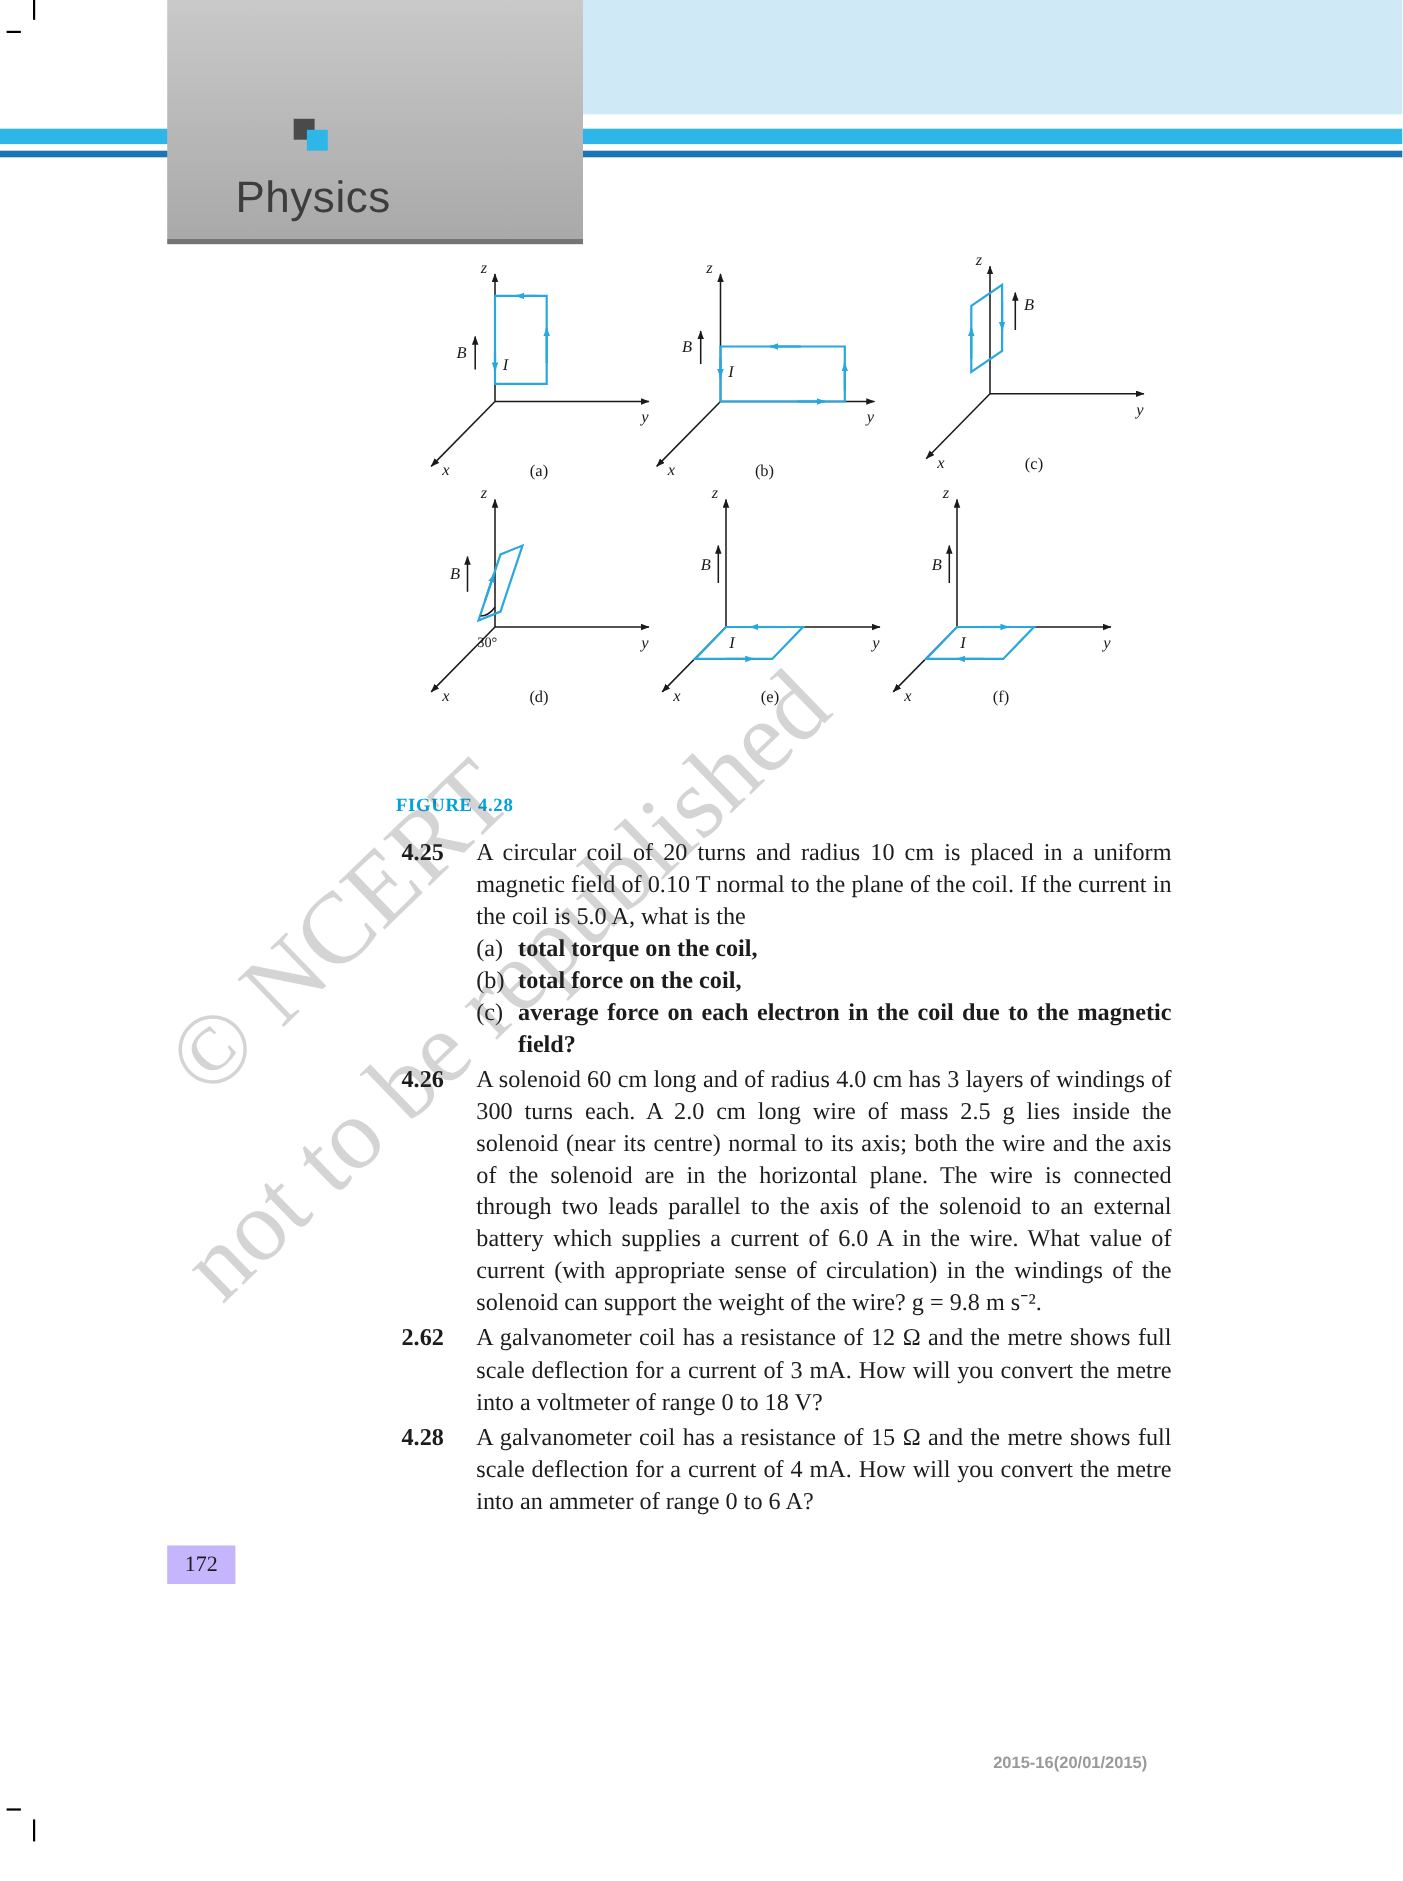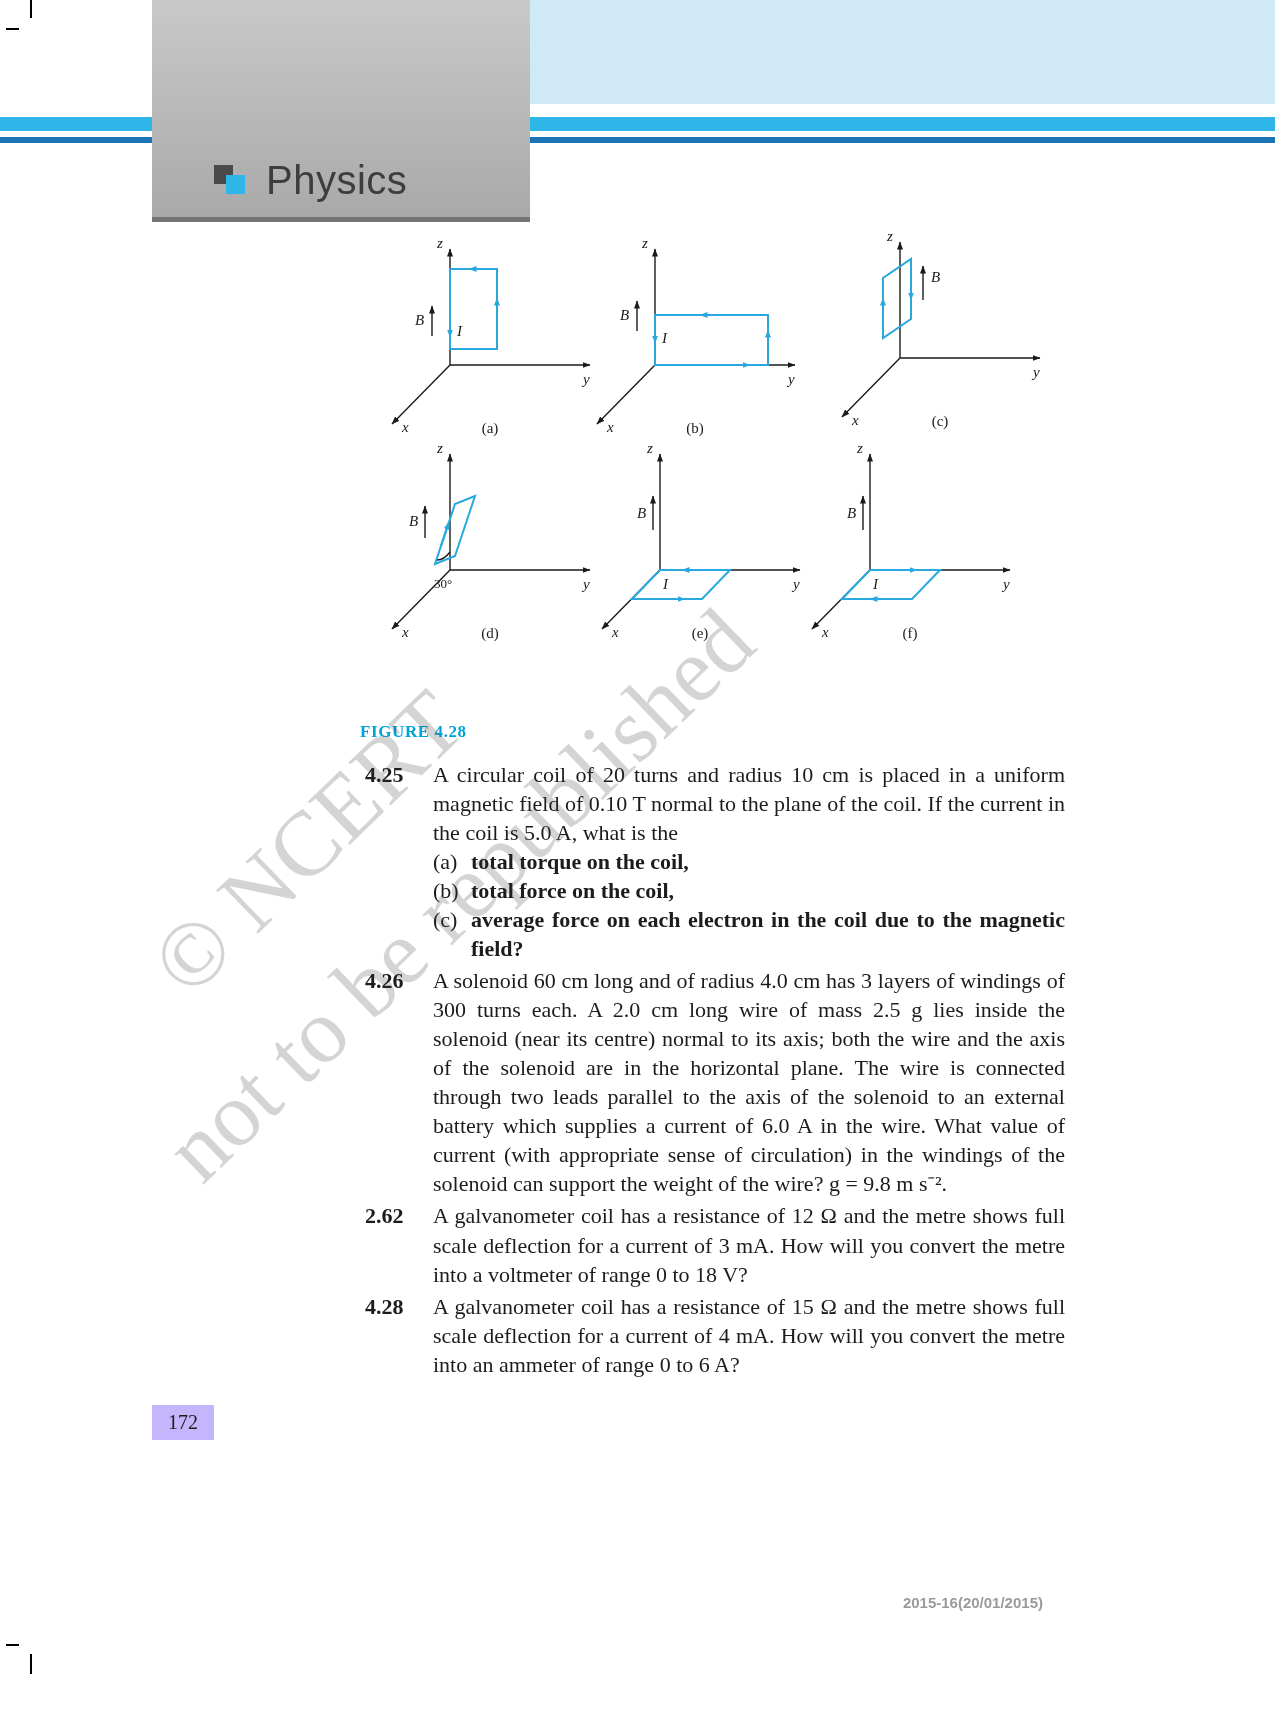--- a/index.html
+++ b/index.html
@@ -12,21 +12,21 @@
   
   .band-light { position:absolute; left:530px; top:0; width:745px; height:104px; background:#cfe9f6; }
   .stripe-cyan { position:absolute; left:0; top:117px; width:1275px; height:14px; background:#2fb6e9; }
   .stripe-blue { position:absolute; left:0; top:137px; width:1275px; height:6px; background:#1b74b6; }
   .gray-block {
     position:absolute; left:152px; top:0; width:378px; height:217px;
     background:linear-gradient(180deg,#cicic1,#ababab);
     background:linear-gradient(180deg,#c9c9c9,#a9a9a9);
     border-bottom:5px solid #757575;
   }
-  .header-row { position:absolute; left:62px; bottom:14px; display:flex; align-items:center; gap:16px; }
+  .header-row { position:absolute; left:62px; bottom:14px; display:flex; align-items:center; gap:16px;flex-direction:column; }
   .logo { position:relative; width:36px; height:36px; }
   .logo .sq-dark { position:absolute; left:0; top:2px; width:19px; height:19px; background:#4a4a4a; }
   .logo .sq-cyan { position:absolute; left:12px; top:12px; width:19px; height:19px; background:#2fb6e9; }
   .header-title { font-family:"Liberation Sans", sans-serif; font-size:40px; color:#3d3d3d; letter-spacing:0.5px; }
 
   
   .mark { position:absolute; background:#000; }
   .mk-tl-v { left:30px; top:0; width:2px; height:18px; }
   .mk-tl-h { left:6px;  top:28px; width:13px; height:2px; }
   .mk-bl-h { left:6px;  top:1644px; width:13px; height:2px; }

